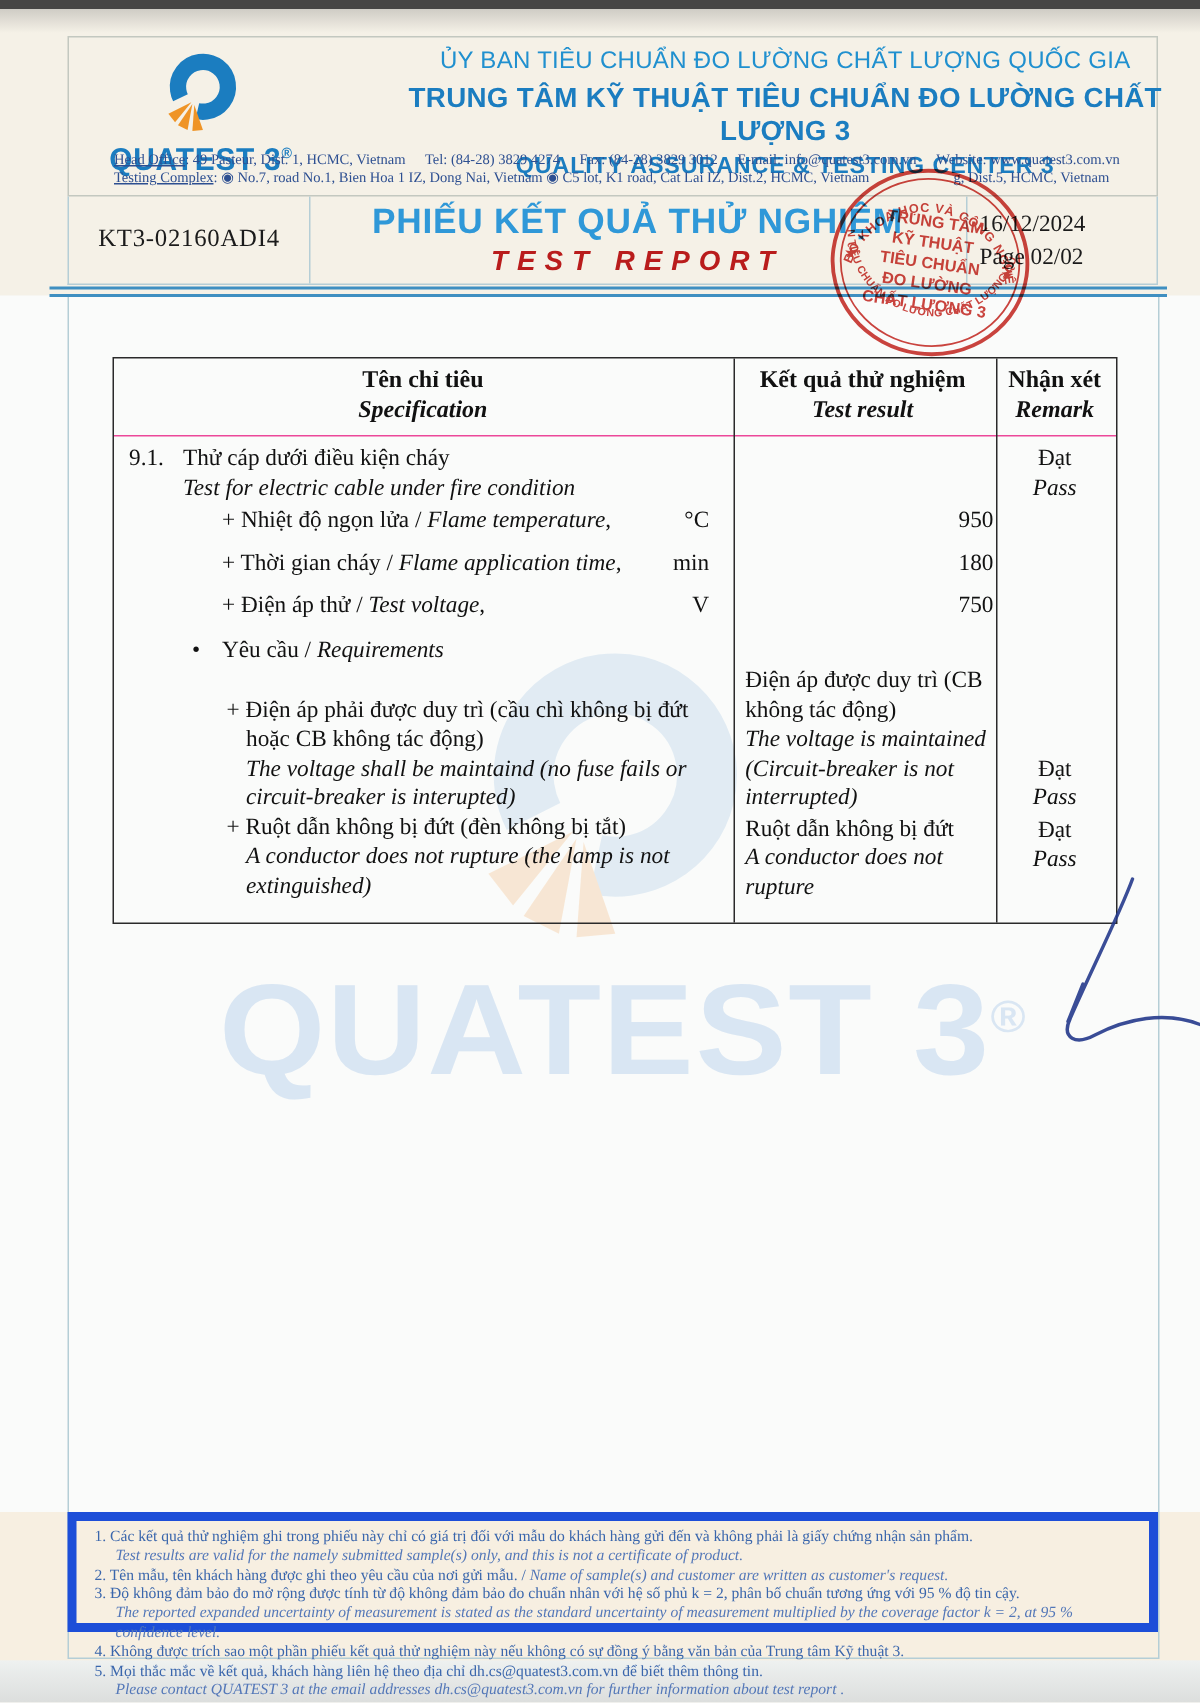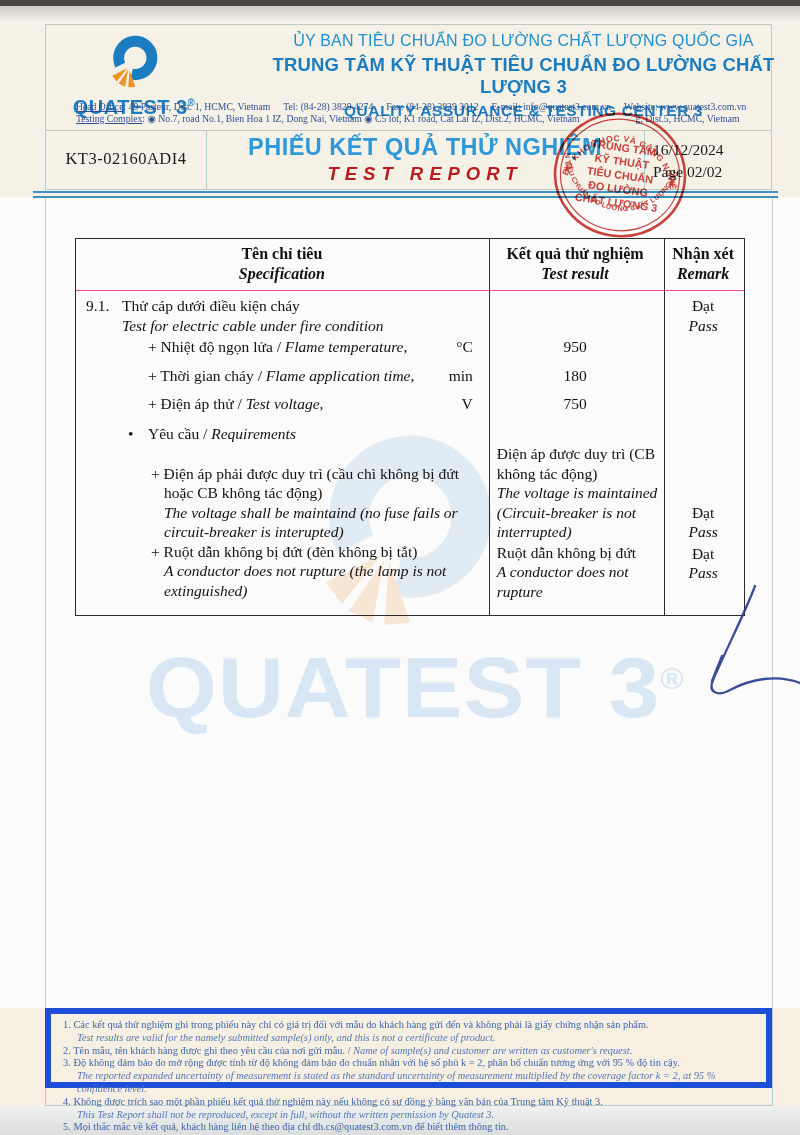--- a/index.html
+++ b/index.html
@@ -70,21 +70,21 @@
   .rtable { left:75px; top:238px; width:670px; height:378px; border:1.4px solid #2a2a2a;
             font-family:"Liberation Serif",serif; color:#111; font-size:15.5px;
             line-height:19.5px; background:transparent; z-index:2; }
   .colline1 { position:absolute; left:413px; top:0; width:1px; height:100%; background:#2a2a2a; }
   .colline2 { position:absolute; left:588px; top:0; width:1px; height:100%; background:#2a2a2a; }
   .thead { display:flex; height:52px; border-bottom:1px solid #ec4899; text-align:center; }
   .th { padding-top:5px; font-weight:bold; font-size:16px; line-height:20px; }
   .th .it { font-style:italic; }
   .th1 { width:413px; } .th2 { width:175px; } .th3 { width:82px; }
   .trow { display:flex; }
-  .td1 { width:413px; } .td2 { width:175px; text-align:center; } .td3 { width:82px; text-align:center; }
+  .td1 { width:413px; } .td2 { width:175px; text-align:right; } .td3 { width:82px; text-align:center; }
   .it { font-style:italic; }
   .num-cell { display:flex; padding:5px 0 0 10px; }
   .specnum { width:36px; }
   .bullet-line { margin-left:52px; }
   .bullet-dot { display:inline-block; width:20px; }
   .plusline { display:flex; margin-left:72px; }
   .plus-unit { margin-left:auto; margin-right:15px; }
   .hang { padding-left:88px; text-indent:-13px; }
   .enblock { margin-left:88px; }
   .res-block { text-align:left; padding:1px 4px 0 9px; }
@@ -322,19 +322,18 @@
   <div>
     <span class="note-vi">2. Tên mẫu, tên khách hàng được ghi theo yêu cầu của nơi gửi mẫu. /</span>
     <span class="note-en-inline">Name of sample(s) and customer are written as customer's request.</span>
   </div>
   <div>
     <div class="note-vi">3. Độ không đảm bảo đo mở rộng được tính từ độ không đảm bảo đo chuẩn nhân với hệ số phủ k = 2, phân bố chuẩn tương ứng với 95 % độ tin cậy.</div>
     <div class="note-en">The reported expanded uncertainty of measurement is stated as the standard uncertainty of measurement multiplied by the coverage factor k = 2, at 95 % confidence level.</div>
   </div>
   <div>
     <div class="note-vi">4. Không được trích sao một phần phiếu kết quả thử nghiệm này nếu không có sự đồng ý bằng văn bản của Trung tâm Kỹ thuật 3.</div>
-    <div class="note-en">This Test Report shall not be reproduced, except in full, without the written permission by Quatest 3.</div>
   </div>
   <div>
     <div class="note-vi">5. Mọi thắc mắc về kết quả, khách hàng liên hệ theo địa chỉ dh.cs@quatest3.com.vn để biết thêm thông tin.</div>
     <div class="note-en">Please contact QUATEST 3 at the email addresses dh.cs@quatest3.com.vn for further information about test report .</div>
   </div>
 </div>
 
 </body></html>

